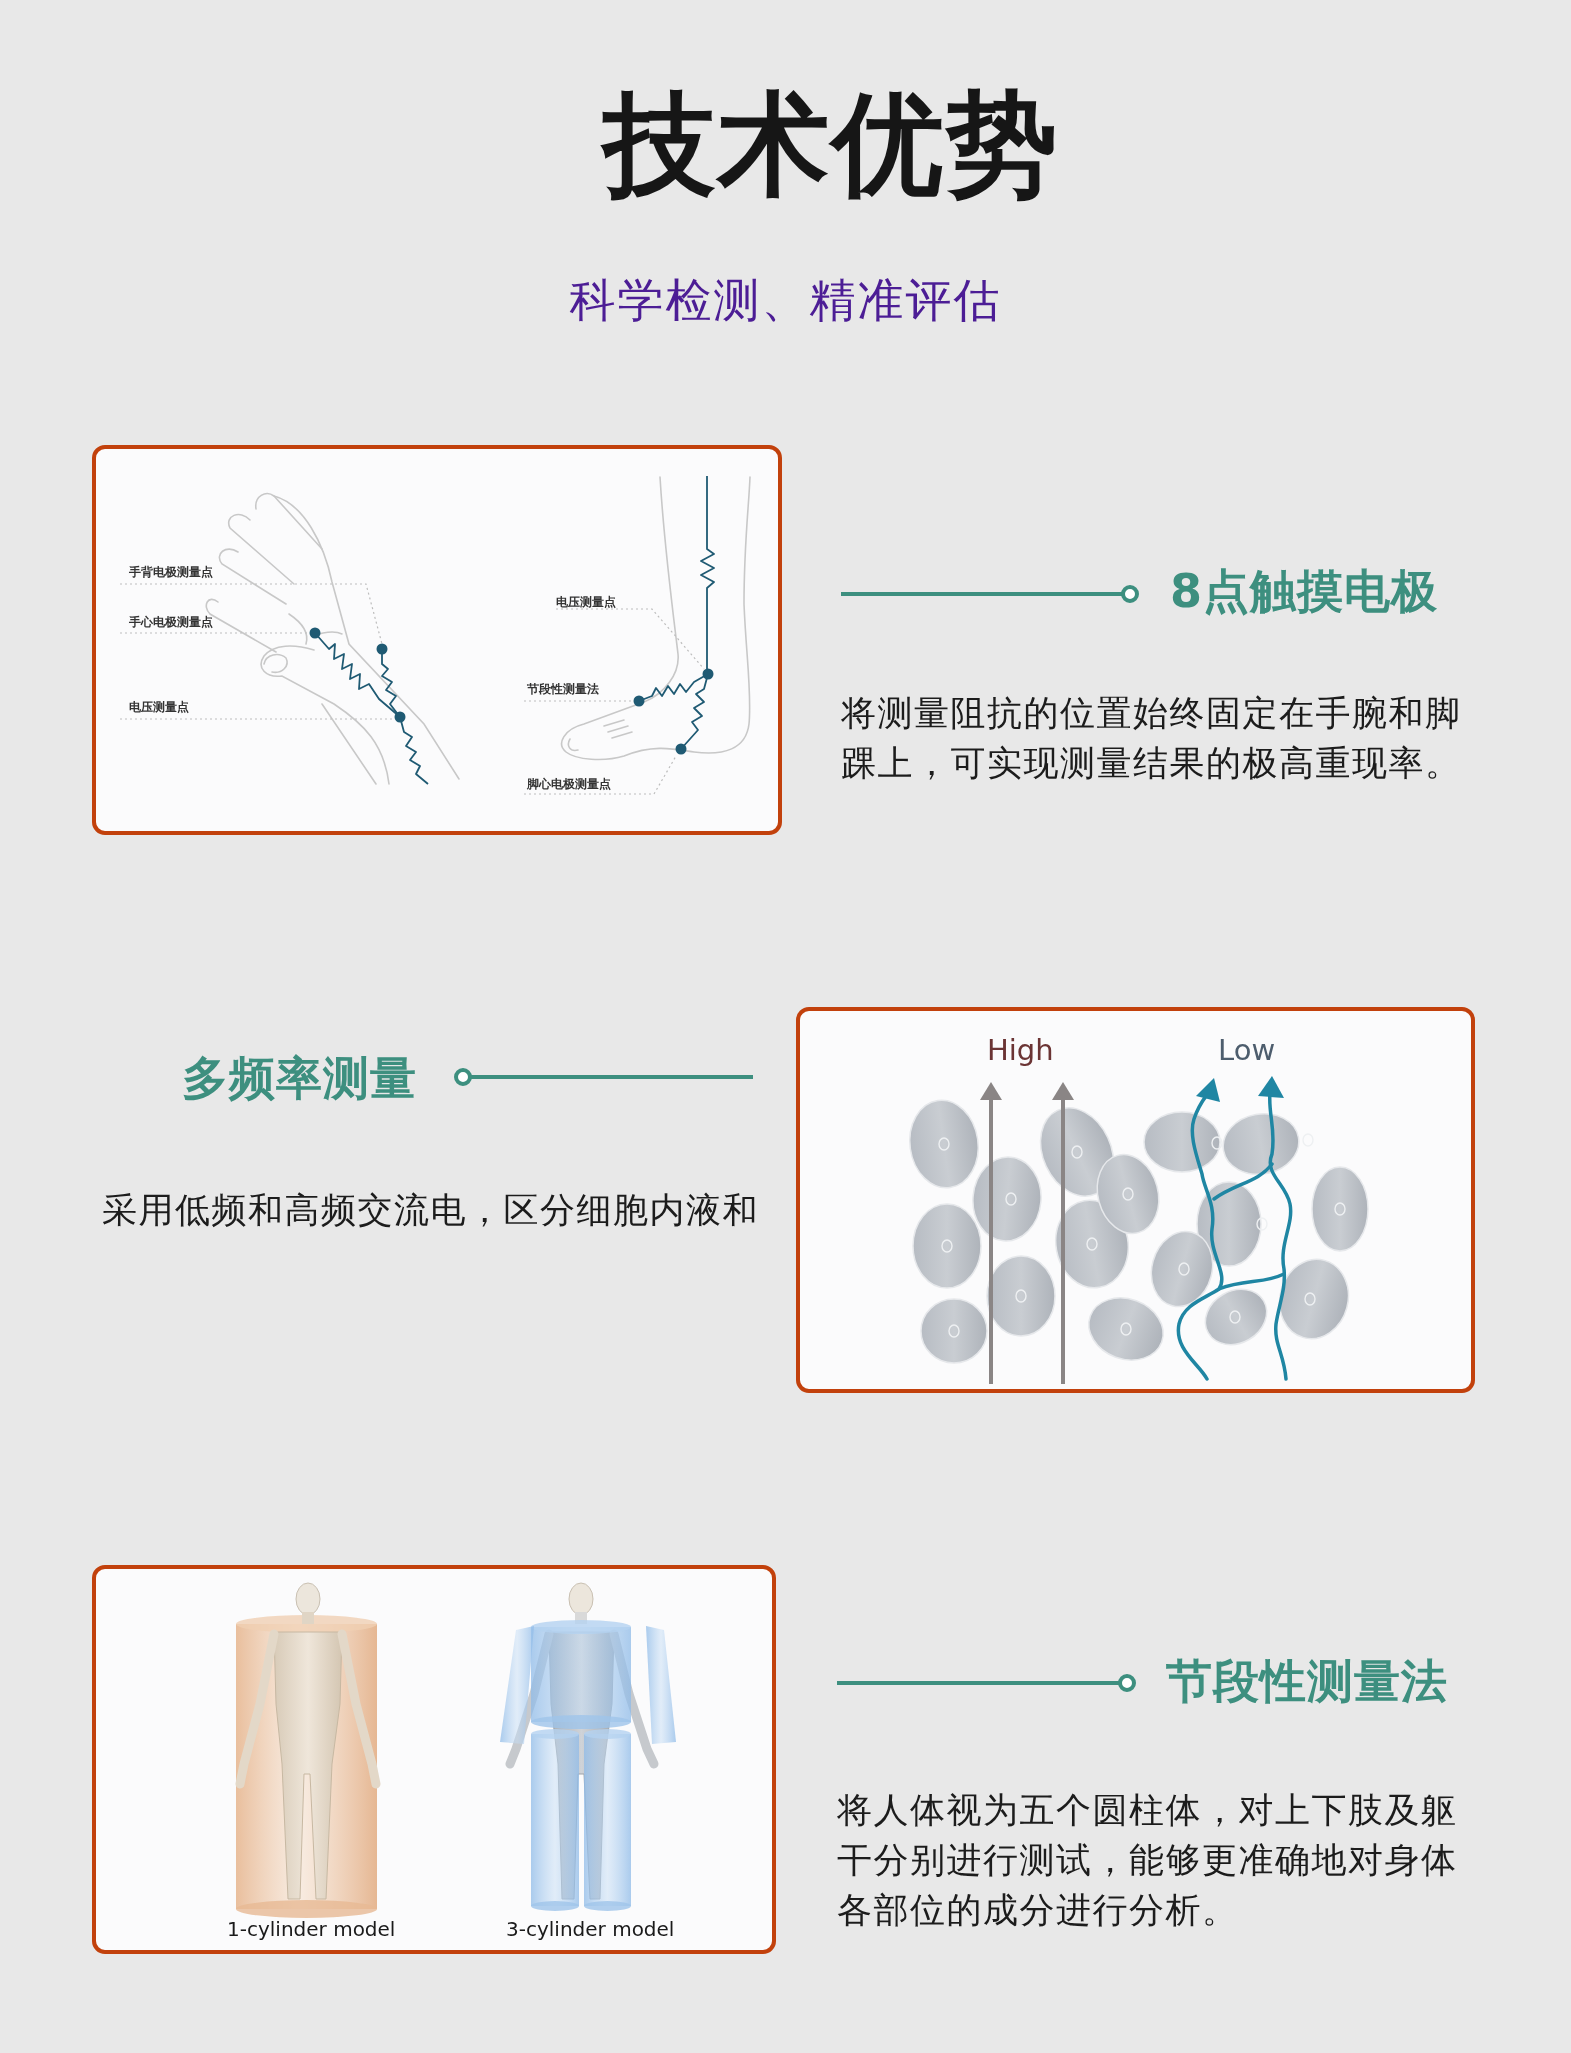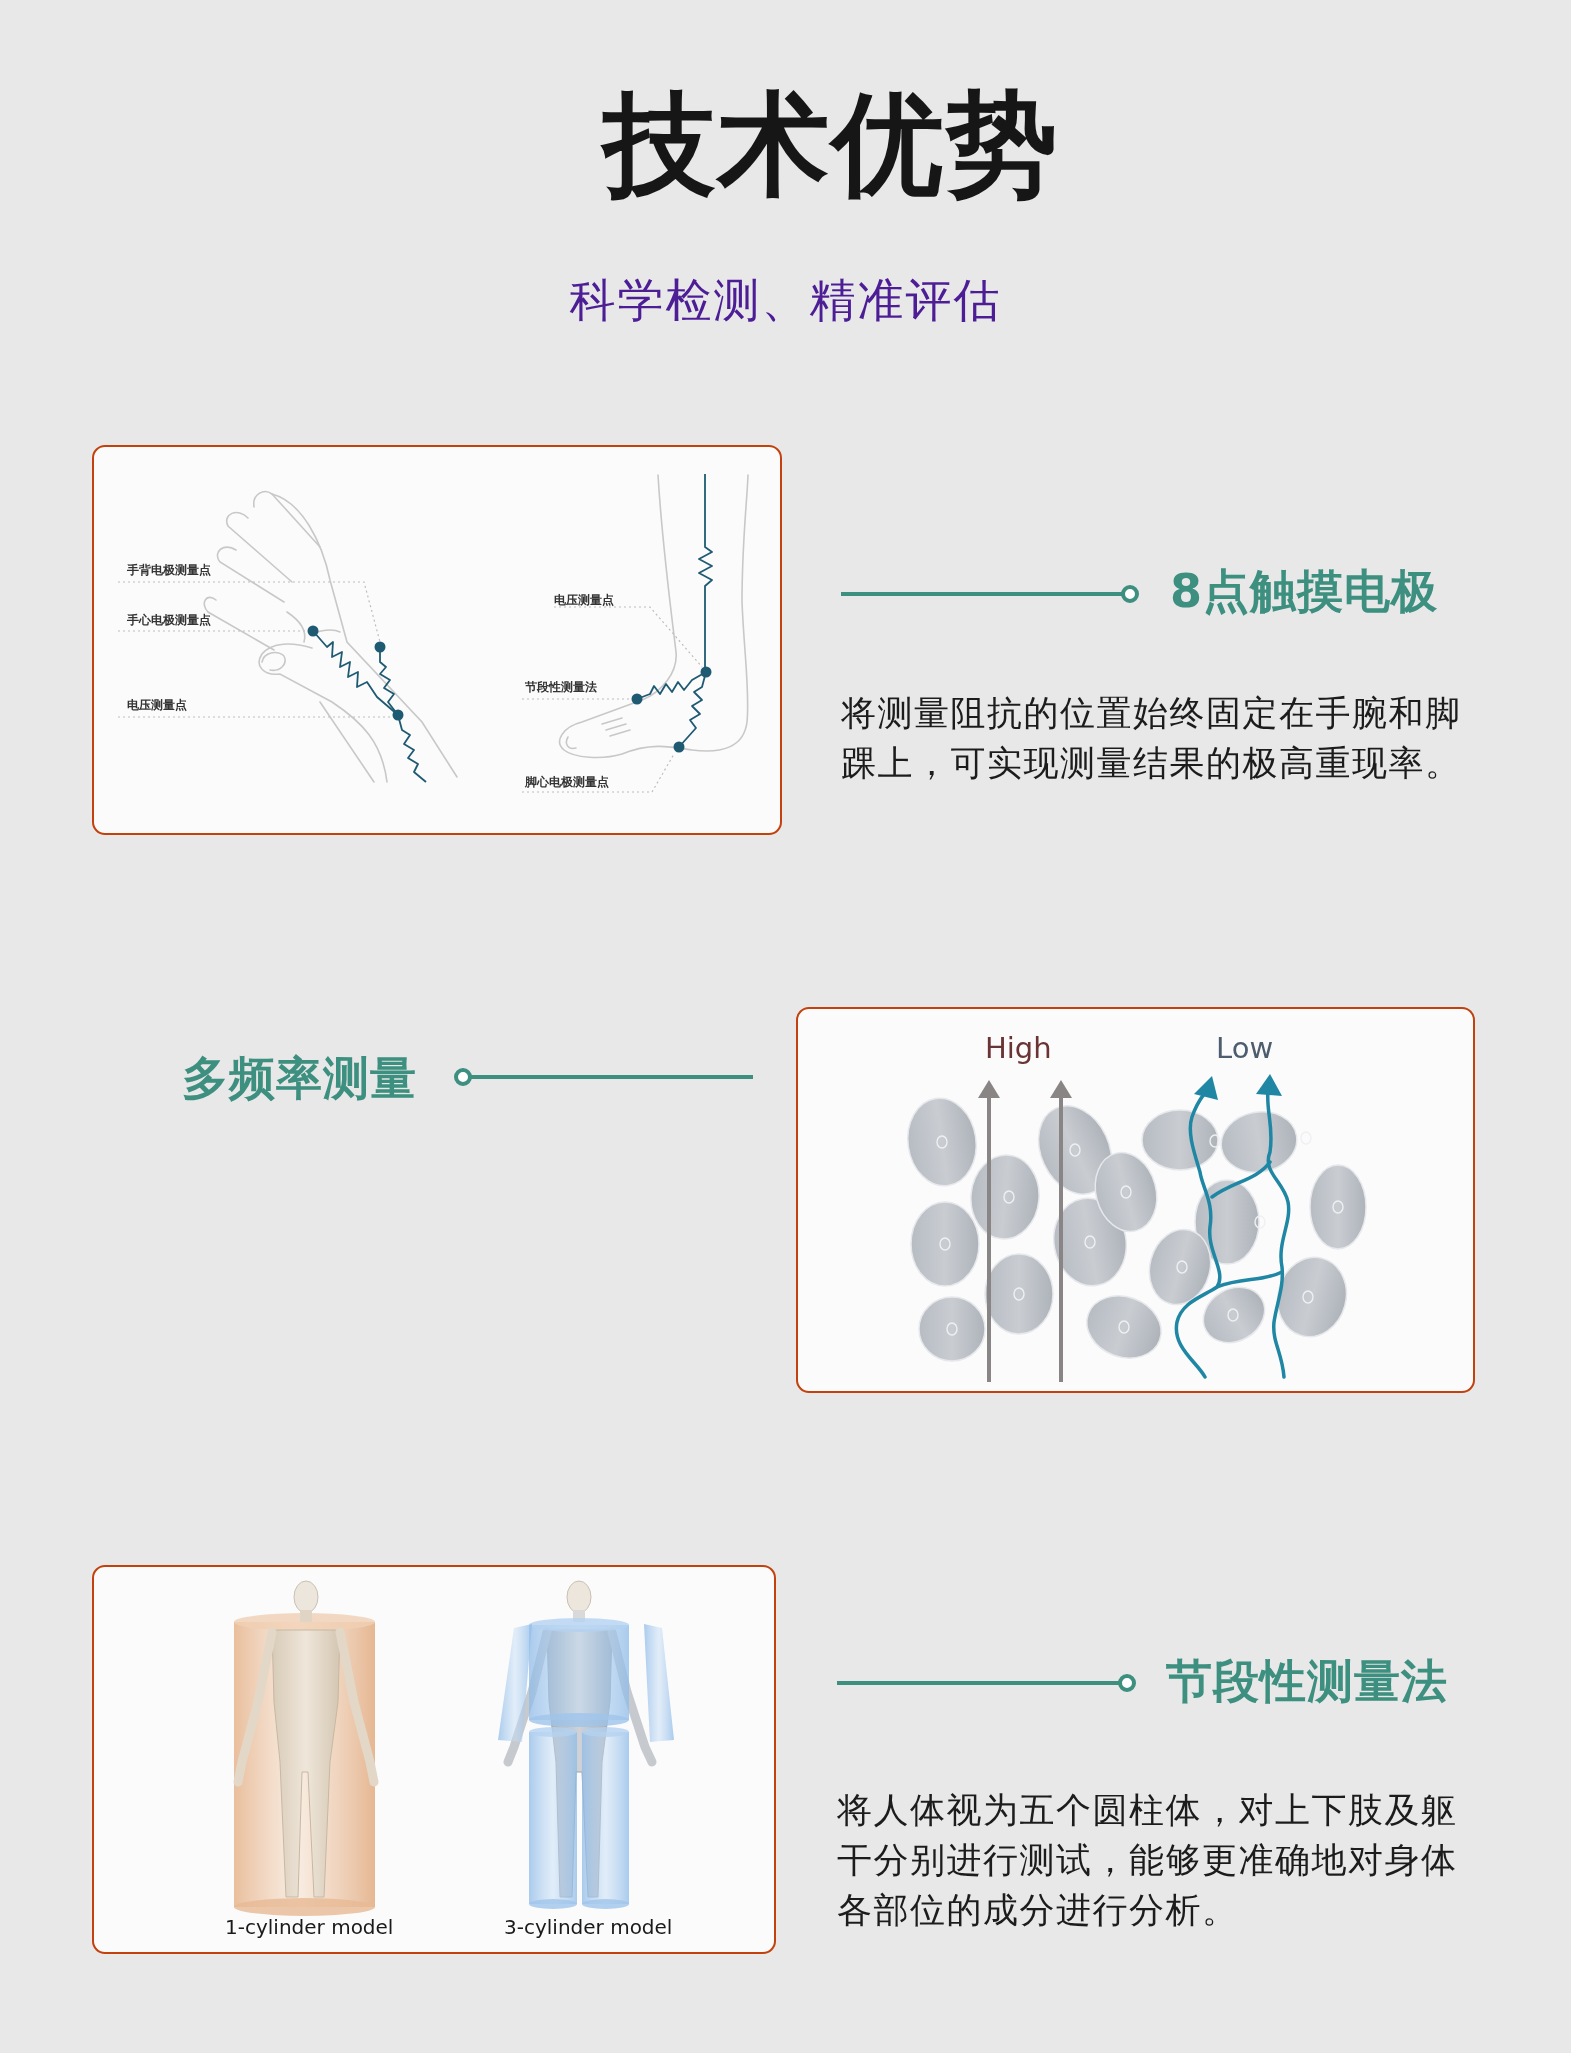--- a/index.html
+++ b/index.html
@@ -10,21 +10,21 @@
   .abs { position:absolute; }
   .title {
     left:0; width:1571px; top:82px; text-align:center;
     font-size:112px; font-weight:bold; line-height:124px; letter-spacing:2px; color:#161616;margin-left:46px;
   }
   .subtitle {
     left:0; width:1571px; top:270px; text-align:center;
     font-size:46px; line-height:60px; color:#4c1d95; letter-spacing:2px;
   }
   .card {
-    background:#fbfbfc; border:2px solid #c2410c; border-radius:13px; box-sizing:border-box; overflow:hidden;
+    background:#fbfbfc; border:4px solid #c2410c; border-radius:13px; box-sizing:border-box; overflow:hidden;
   }
   .card svg { position:absolute; left:0; top:0; }
   .heading {
     color:#3d8f7f; font-size:46px; font-weight:bold; line-height:56px; white-space:nowrap; letter-spacing:1px;
   }
   .connector { height:4px; background:#3d8f7f; }
   .node {
     width:10px; height:10px; border:4px solid #3d8f7f; border-radius:50%; background:#fff;
   }
   .body-text {
@@ -109,20 +109,21 @@
 <div class="abs heading" style="left:1170px; top:563px;">8点触摸电极</div>
 <div class="abs body-text" style="left:841px; top:688px; width:640px;">
   <div>将测量阻抗的位置始终固定在手腕和脚</div>
   <div>踝上，可实现测量结果的极高重现率。</div>
 </div>
 
 <div class="abs heading" style="left:182px; top:1050px;">多频率测量</div>
 <div class="abs node" style="left:454px; top:1068px;"></div>
 <div class="abs connector" style="left:470px; top:1075px; width:283px;"></div>
 <div class="abs body-text" style="left:102px; top:1185px; width:680px;">
+  <div>采用低频和高频交流电，区分细胞内液和</div>
 </div>
 
 <div class="abs card" style="left:796px; top:1007px; width:679px; height:386px;">
   <svg width="679" height="386" viewBox="796 1007 679 386">
     <defs>
       <linearGradient id="cellg" x1="0" y1="0" x2="1" y2="0">
         <stop offset="0" stop-color="#b7bcc3"></stop>
         <stop offset="0.5" stop-color="#c9cdd2"></stop>
         <stop offset="1" stop-color="#aeb3ba"></stop>
       </linearGradient>

